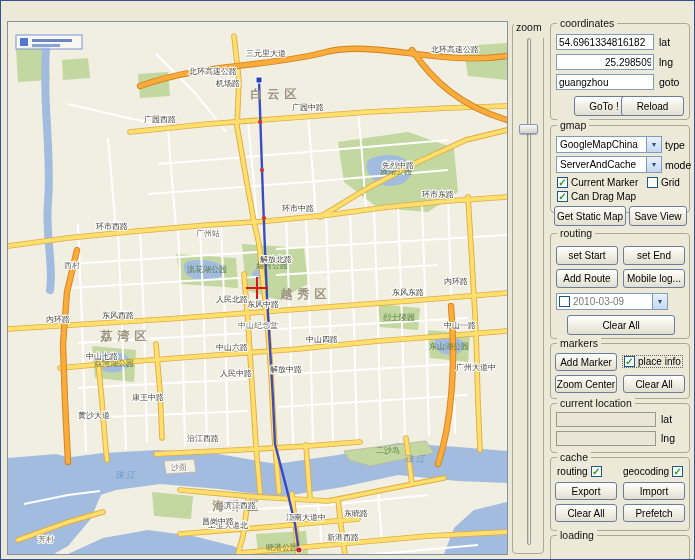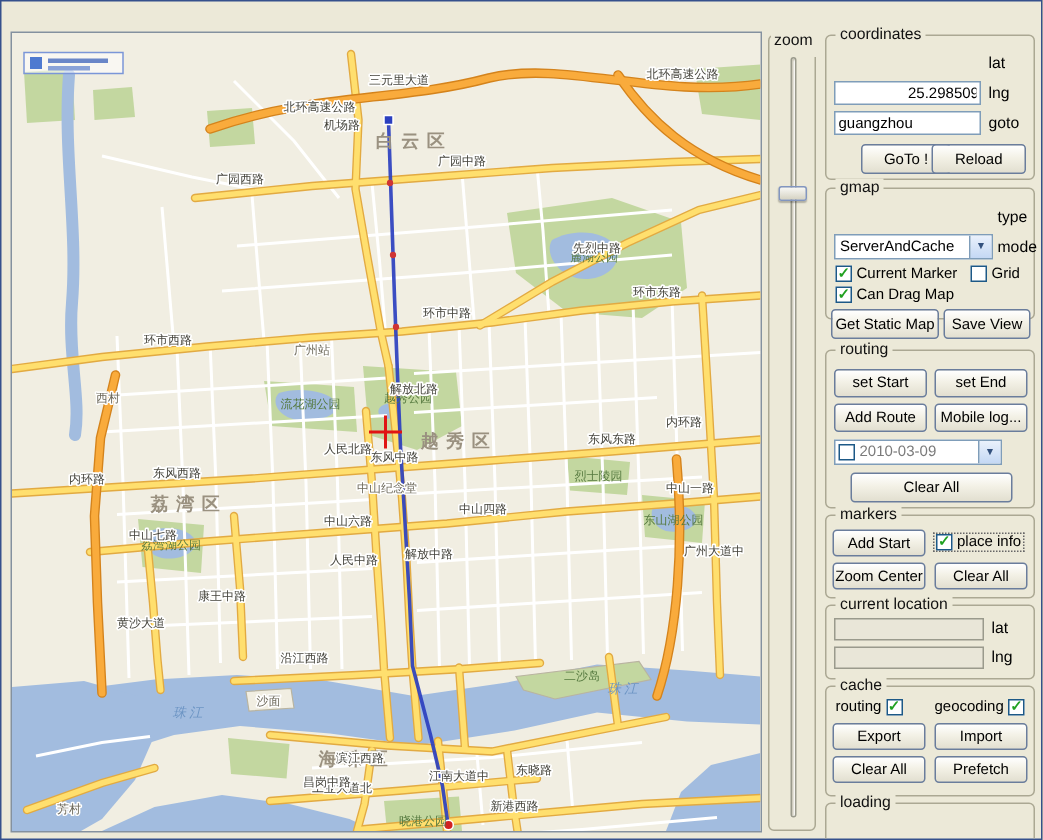--- a/index.html
+++ b/index.html
@@ -246,31 +246,36 @@
   </div>
 
   <div class="gb" style="left:511px;top:22px;width:32px;height:531px">
     <span class="gb-label" style="left:1px;padding:4px 2px;">zoom</span>
     <div class="track"></div>
     <div class="thumb"></div>
   </div>
 
   <div class="gb" style="left:549px;top:22px;width:140px;height:97px">
     <span class="gb-label">coordinates</span>
+    <input class="tb" style="left: 5px; top: 10px; width: 98px;" value="54.6961334816182">
     <span class="sl" style="left:108px;top:12px">lat</span>
     <input class="tb" style="left: 5px; top: 30px; width: 98px; padding-left: 48px;" value="25.2985095977783">
     <span class="sl" style="left:108px;top:32px">lng</span>
     <input class="tb" style="left: 5px; top: 50px; width: 98px;" value="guangzhou">
     <span class="sl" style="left:108px;top:52px">goto</span>
     <button class="btn" style="left:23px;top:72px;width:60px;height:20px">GoTo !</button>
     <button class="btn" style="left:70px;top:72px;width:63px;height:20px">Reload</button>
   </div>
 
   <div class="gb" style="left:549px;top:124px;width:140px;height:88px">
     <span class="gb-label">gmap</span>
+    <div class="combo" style="left:5px;top:10px;width:106px">
+      <span class="combo-text">GoogleMapChina</span>
+      <span class="combo-btn">▼</span>
+    </div>
     <span class="sl" style="left:114px;top:13px">type</span>
     <div class="combo" style="left:5px;top:30px;width:106px">
       <span class="combo-text">ServerAndCache</span>
       <span class="combo-btn">▼</span>
     </div>
     <span class="sl" style="left:114px;top:33px">mode</span>
     <span class="chk" style="left:6px;top:51px">
       <span class="cbox">✓</span>
       <span>Current Marker</span>
     </span>
@@ -295,21 +300,21 @@
     <div class="dtp" style="left:5px;top:59px;width:112px">
       <span class="cbox"></span>
       <span class="dtp-text">2010-03-09</span>
       <span class="combo-btn">▼</span>
     </div>
     <button class="btn" style="left:16px;top:81px;width:108px;height:20px">Clear All</button>
   </div>
 
   <div class="gb" style="left:549px;top:342px;width:140px;height:56px">
     <span class="gb-label">markers</span>
-    <button class="btn" style="left:4px;top:9px;width:62px;height:18px">Add Start</button>
+    <button class="btn" style="left:4px;top:9px;width:62px;height:18px">Add Marker</button>
     <span class="chk focus-dashed" style="left:72px;top:12px">
       <span class="cbox">✓</span>
       <span>place info</span>
     </span>
     <button class="btn" style="left:4px;top:31px;width:62px;height:18px">Zoom Center</button>
     <button class="btn" style="left:72px;top:31px;width:62px;height:18px">Clear All</button>
   </div>
 
   <div class="gb" style="left:549px;top:402px;width:140px;height:50px">
     <span class="gb-label">current location</span>

